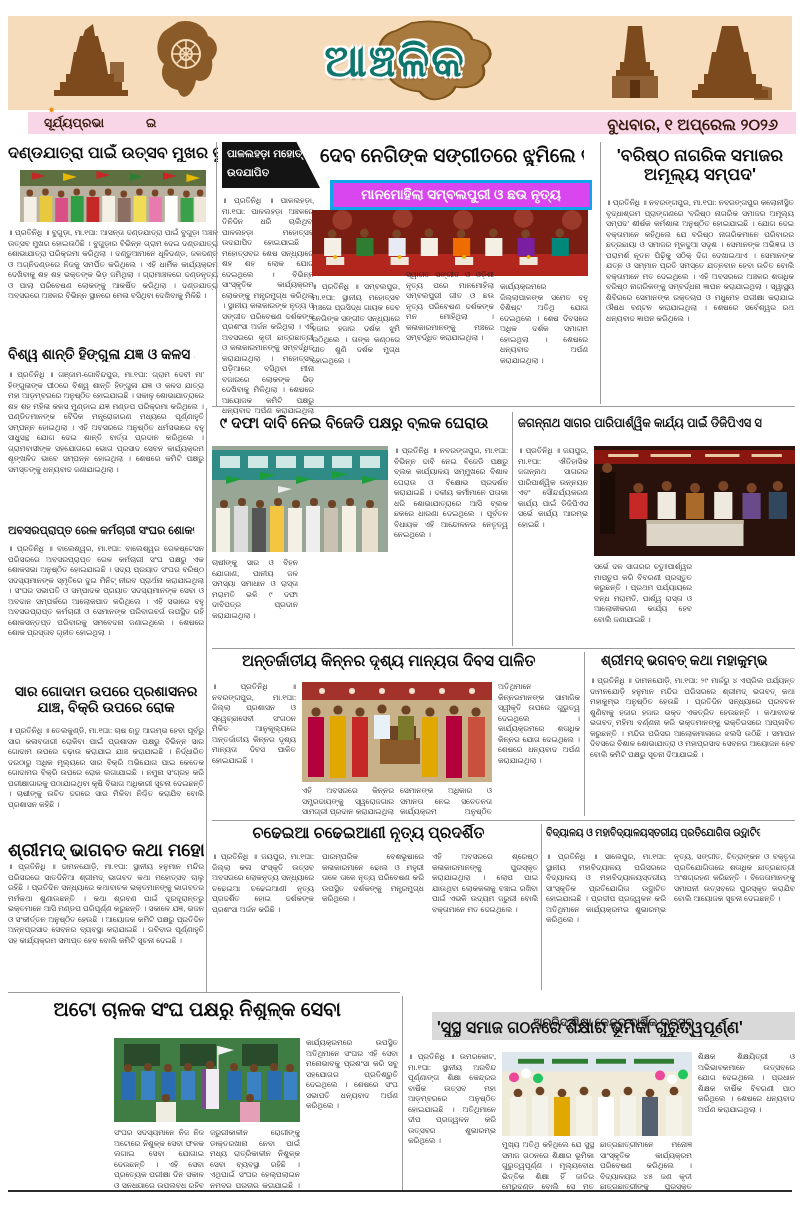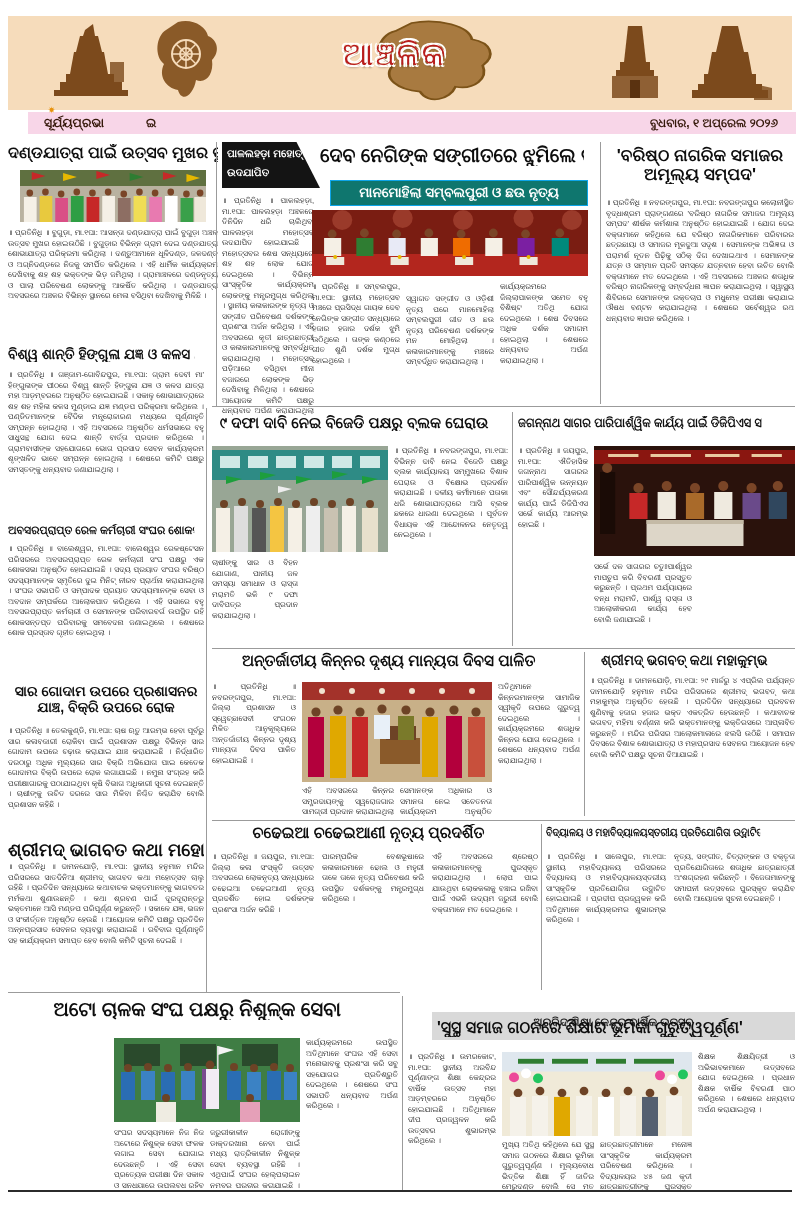--- a/index.html
+++ b/index.html
@@ -8,33 +8,33 @@
   .abs{position:absolute;}
   .hl{position:absolute;font-weight:700;color:#0d0d0d;text-align:center;line-height:1.12;overflow:hidden;}
   .nw{white-space:nowrap;}
   .body{position:absolute;font-size:7.6px;line-height:10.5px;text-align:justify;color:#1b1b1b;overflow:hidden;}
   .photo{position:absolute;overflow:hidden;background:#cfcabd;}
   .photo svg{display:block;width:100%;height:100%;}
   .vr{position:absolute;width:1px;background:#9b9b9b;}
   .hrz{position:absolute;height:1px;background:#9b9b9b;}
   .masthead{position:absolute;left:8px;top:16px;width:784px;height:94px;background:#f6dcbb;}
   .mast-title{position:absolute;left:252px;top:20px;width:270px;text-align:center;
-      font-size:32px;font-weight:400;color:#b91c1c;letter-spacing:2px;z-index:3;
+      font-size:44px;font-weight:700;color:#0f766e;letter-spacing:2px;z-index:3;
       text-shadow:-2px -2px 0 #fff,2px -2px 0 #fff,-2px 2px 0 #fff,2px 2px 0 #fff,0 3px 2px rgba(60,20,5,.35);}
   .strip{position:absolute;left:28px;top:112px;width:768px;height:22px;background:#f8d6e8;color:#35180a;}
   .strip .edition{position:absolute;left:16px;top:4px;font-size:12.5px;font-weight:700;}
   .strip .pageno{position:absolute;left:118px;top:4px;font-size:12.5px;font-weight:700;}
-  .strip .date{position:absolute;right:18px;top:4px;font-size:12px;font-weight:700;}
+  .strip .date{position:absolute;right:18px;top:4px;font-size:16px;font-weight:700;}
   .sun{position:absolute;left:20px;top:-7px;font-size:9px;color:#e8930f;}
   .blackbox{position:absolute;left:0;top:0;width:98px;height:46px;background:#141414;color:#ffffff;
       clip-path:polygon(0 0,76% 0,100% 100%,0 100%);z-index:2;}
   .blackbox .l1{position:absolute;left:5px;top:5px;font-size:10.5px;font-weight:700;white-space:nowrap;}
   .blackbox .l2{position:absolute;left:5px;top:24px;font-size:10.5px;font-weight:700;}
-  .banner{position:absolute;background:#0f766e;color:#fff;font-weight:700;text-align:center;
-      border:1px solid #0ea5e9;}
+  .banner{position:absolute;background:#d946ef;color:#fff;font-weight:700;text-align:center;
+      border:3px solid #0ea5e9;}
   .kicker{position:absolute;background:#d9d9d9;color:#222;font-weight:700;text-align:center;
       font-size:11.5px;line-height:20px;}
   .outline{text-shadow:-1px -1px 0 #fff,1px -1px 0 #fff,-1px 1px 0 #fff,1px 1px 0 #fff;}
   .sxl{transform-origin:left center;}
   .botbar{position:absolute;left:8px;top:1190px;width:784px;height:2px;background:#2b2b2b;}
 </style>
 </head>
 <body>
 
 <div id="page">
@@ -257,21 +257,21 @@
           </g>
         <g fill="#e6b800">
             <circle cx="23" cy="47" r="2"></circle>
             <circle cx="87" cy="47" r="2"></circle>
             <circle cx="151" cy="47" r="2"></circle>
             <circle cx="215" cy="47" r="2"></circle>
           </g>
       </svg>
     </div>
     <div class="body" style="left:0;top:140px;width:88px;height:120px">॥ ପ୍ରତିନିଧି ॥ ସମ୍ବଲପୁର, ମା.୧ଘା: ସ୍ଥାନୀୟ ମହୋତ୍ସବ ମଞ୍ଚରେ ପ୍ରସିଦ୍ଧ ଗାୟକ ଦେବ ନେଗିଙ୍କ ସଙ୍ଗୀତ ସନ୍ଧ୍ୟାରେ ହଜାର ହଜାର ଦର୍ଶକ ଝୁମି ଉଠିଥିଲେ । ତାଙ୍କ କଣ୍ଠରେ ଗୀତ ଶୁଣି ଦର୍ଶକ ମୁଗ୍ଧ ହୋଇଥିଲେ ।</div>
-    <div class="body" style="left:94px;top:152px;width:88px;height:120px">ସ୍ୱାଗତ ସଙ୍ଗୀତ ଓ ଓଡ଼ିଶୀ ନୃତ୍ୟ ପରେ ମାନମୋହିଲା ସମ୍ବଲପୁରୀ ଗୀତ ଓ ଛଉ ନୃତ୍ୟ ପରିବେଷଣ ଦର୍ଶକଙ୍କ ମନ ମୋହିଥିଲା । କଳାକାରମାନଙ୍କୁ ମଞ୍ଚରେ ସମ୍ବର୍ଦ୍ଧିତ କରାଯାଇଥିଲା ।</div>
+    <div class="body" style="left:94px;top:128px;width:88px;height:120px">ସ୍ୱାଗତ ସଙ୍ଗୀତ ଓ ଓଡ଼ିଶୀ ନୃତ୍ୟ ପରେ ମାନମୋହିଲା ସମ୍ବଲପୁରୀ ଗୀତ ଓ ଛଉ ନୃତ୍ୟ ପରିବେଷଣ ଦର୍ଶକଙ୍କ ମନ ମୋହିଥିଲା । କଳାକାରମାନଙ୍କୁ ମଞ୍ଚରେ ସମ୍ବର୍ଦ୍ଧିତ କରାଯାଇଥିଲା ।</div>
     <div class="body" style="left:188px;top:140px;width:88px;height:120px">କାର୍ଯ୍ୟକ୍ରମରେ ଜିଲ୍ଲାପାଳଙ୍କ ସମେତ ବହୁ ବିଶିଷ୍ଟ ଅତିଥି ଯୋଗ ଦେଇଥିଲେ । ଶେଷ ଦିବସରେ ଅଧିକ ଦର୍ଶକ ସମାଗମ ହୋଇଥିଲା । ଶେଷରେ ଧନ୍ୟବାଦ ଅର୍ପଣ କରାଯାଇଥିଲା ।</div>
   </section>
 
   <section class="abs" style="left:606px;top:146px;width:188px;height:258px">
     <div class="hl" style="left:0;top:0;width:188px;font-size:17px">'ବରିଷ୍ଠ ନାଗରିକ ସମାଜର ଅମୂଲ୍ୟ ସମ୍ପଦ'</div>
     <div class="body" style="left:0;top:52px;width:188px;height:204px">॥ ପ୍ରତିନିଧି ॥ ନବରଙ୍ଗପୁର, ମା.୧ଘା: ନବରଙ୍ଗପୁର କଲୋନୀସ୍ଥିତ ବୃଦ୍ଧାଶ୍ରମ ପ୍ରାଙ୍ଗଣରେ 'ବରିଷ୍ଠ ନାଗରିକ ସମାଜର ଅମୂଲ୍ୟ ସମ୍ପଦ' ଶୀର୍ଷକ କର୍ମଶାଳା ଅନୁଷ୍ଠିତ ହୋଇଯାଇଛି । ଯୋଗ ଦେଇ ବକ୍ତାମାନେ କହିଥିଲେ ଯେ ବରିଷ୍ଠ ନାଗରିକମାନେ ପରିବାରର ଛତ୍ରଛାୟା ଓ ସମାଜର ମୂଳଦୁଆ ସଦୃଶ । ସେମାନଙ୍କ ଅଭିଜ୍ଞତା ଓ ପରାମର୍ଶ ନୂତନ ପିଢ଼ିକୁ ସଠିକ୍ ଦିଗ ଦେଖାଇଥାଏ । ସେମାନଙ୍କ ଯତ୍ନ ଓ ସମ୍ମାନ ପ୍ରତି ସମସ୍ତେ ଯତ୍ନବାନ ହେବା ଉଚିତ ବୋଲି ବକ୍ତାମାନେ ମତ ଦେଇଥିଲେ । ଏହି ଅବସରରେ ଅଞ୍ଚଳର ଶତାଧିକ ବରିଷ୍ଠ ନାଗରିକଙ୍କୁ ସମ୍ବର୍ଦ୍ଧନା ଜ୍ଞାପନ କରାଯାଇଥିଲା । ସ୍ୱାସ୍ଥ୍ୟ ଶିବିରରେ ସେମାନଙ୍କ ରକ୍ତଚାପ ଓ ମଧୁମେହ ପରୀକ୍ଷା କରାଯାଇ ଔଷଧ ବଣ୍ଟନ କରାଯାଇଥିଲା । ଶେଷରେ ସର୍ବେଶ୍ୱର ରଥ ଧନ୍ୟବାଦ ଜ୍ଞାପନ କରିଥିଲେ ।</div>
   </section>
 
   <section class="abs" style="left:212px;top:410px;width:296px;height:238px">
     <div class="hl nw sxl" style="left:0;top:4px;width:296px;font-size:15.5px;transform:scaleX(.96)">୯ ଦଫା ଦାବି ନେଇ ବିଜେଡି ପକ୍ଷରୁ ବ୍ଲକ ଘେରାଉ</div>

